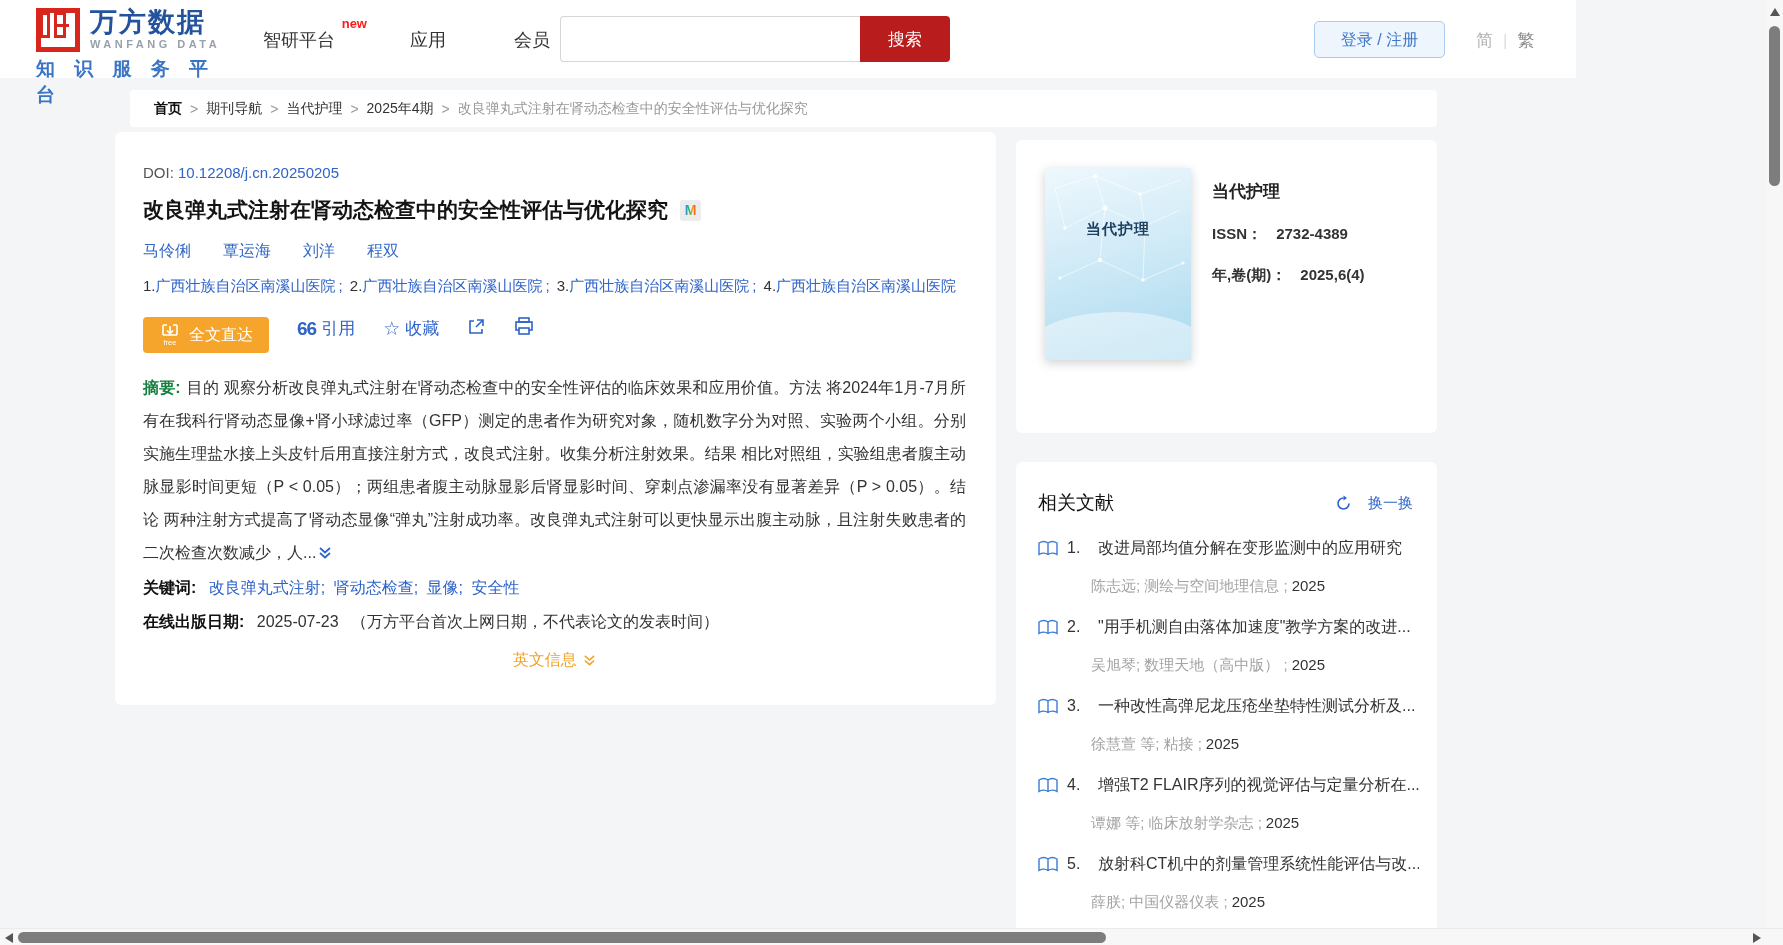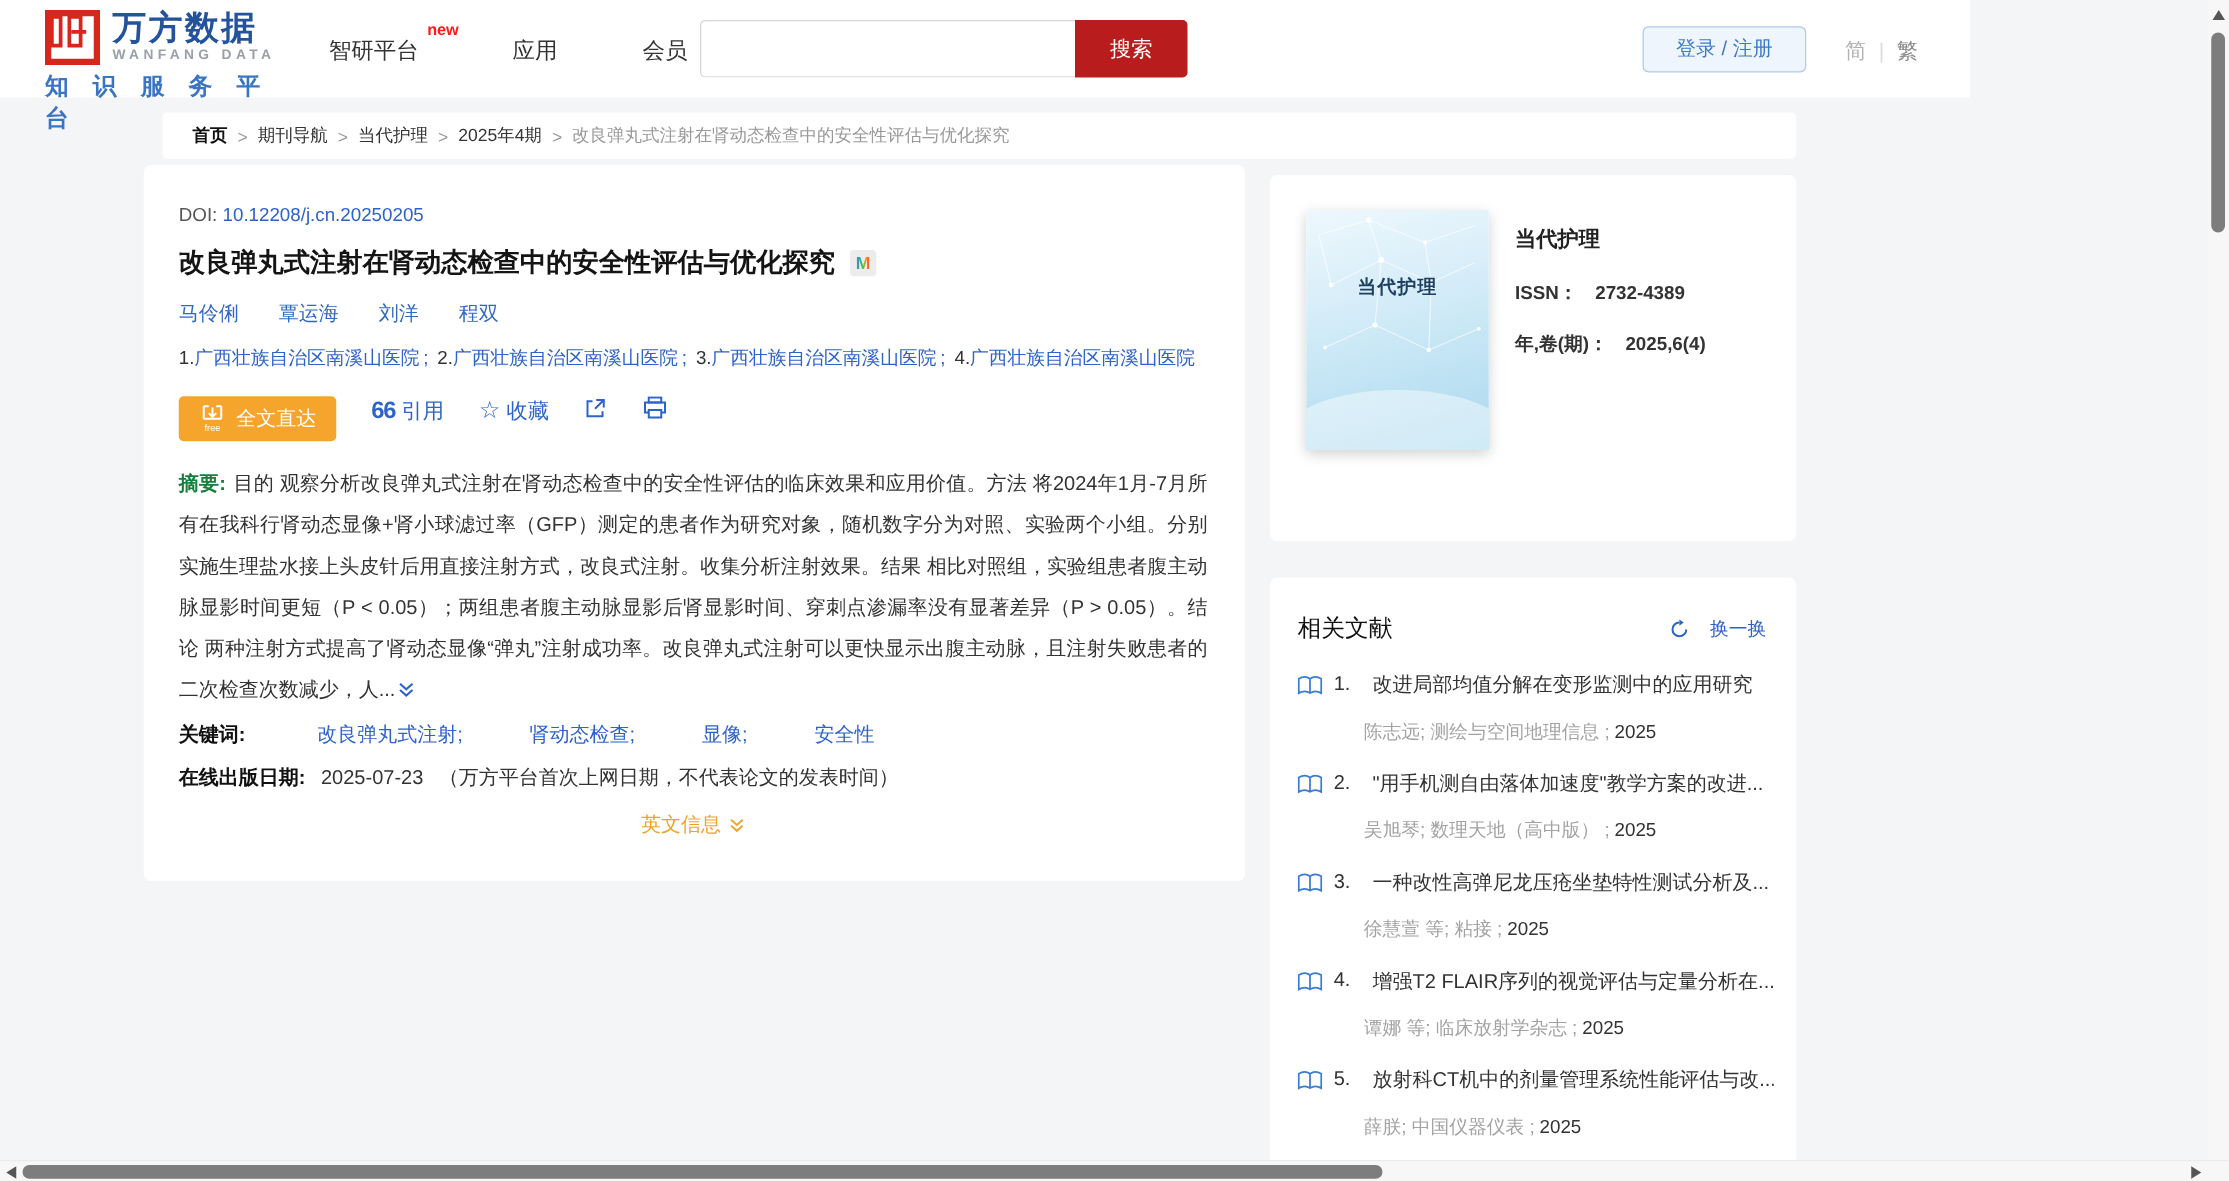--- a/index.html
+++ b/index.html
@@ -54,21 +54,21 @@
   .actions { margin-top:21px; display:flex; align-items:flex-start; gap:28px; height:36px; }
   .btn-fulltext { height:36px; background:#f5a52c; border:none; border-radius:4px; color:#fff; font-size:16px; padding:0 16px; display:flex; align-items:center; gap:8px; cursor:pointer; }
   .act { display:flex; align-items:center; gap:5px; color:#2e63c9; font-size:17px; cursor:pointer; }
   .quote-glyph { font-weight:800; font-size:19px; letter-spacing:-1px; line-height:1; }
   .star-glyph { font-size:19px; line-height:1; }
   .abstract { margin-top:18px; font-size:16px; line-height:33px; color:#333; text-align:justify; }
   .abstract .lab { font-weight:bold; color:#15803d; margin-right:6px; }
   .chev2 { display:inline-block; vertical-align:-2px; margin-left:2px; cursor:pointer; }
   .keywords { margin-top:7px; font-size:16px; color:#2e63c9; }
   .keywords .lab { font-weight:bold; color:#111; margin-right:8px; }
-  .keywords a { color:#2e63c9; text-decoration:none; cursor:pointer;margin-left:45px; }
+  .keywords a { color:#2e63c9; text-decoration:none; cursor:pointer; }
   .keywords .ksep { margin-right:4px; }
   .pubrow { margin-top:13px; font-size:16px; color:#333; }
   .pubrow .lab { font-weight:bold; color:#111; margin-right:8px; }
   .english { margin-top:17px; text-align:center; font-size:16px; color:#f0a32a; }
   .english span { cursor:pointer; }
 
   
   .jcard { position:absolute; left:1016px; top:140px; width:421px; height:293px; background:#fff; border-radius:6px; }
   .cover { position:absolute; left:29px; top:28px; width:146px; height:192px; background:linear-gradient(165deg,#eef8fd 0%,#d4ecf8 40%,#a9d9ee 100%); box-shadow:0 3px 10px rgba(0,0,0,.18); overflow:hidden; }
   .cover-title { position:absolute; top:52px; width:100%; text-align:center; font-size:15px; font-weight:bold; color:#1d3f60; letter-spacing:1px; }

